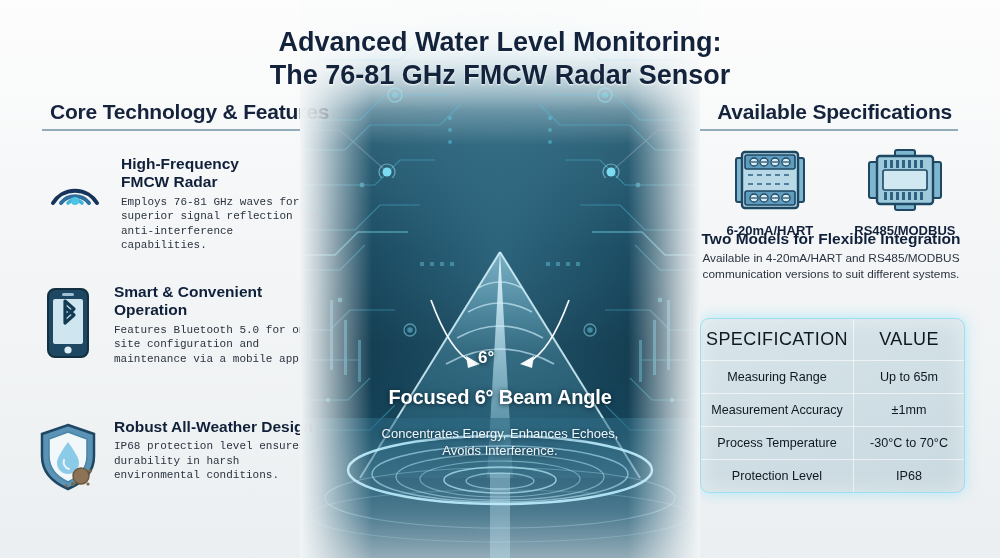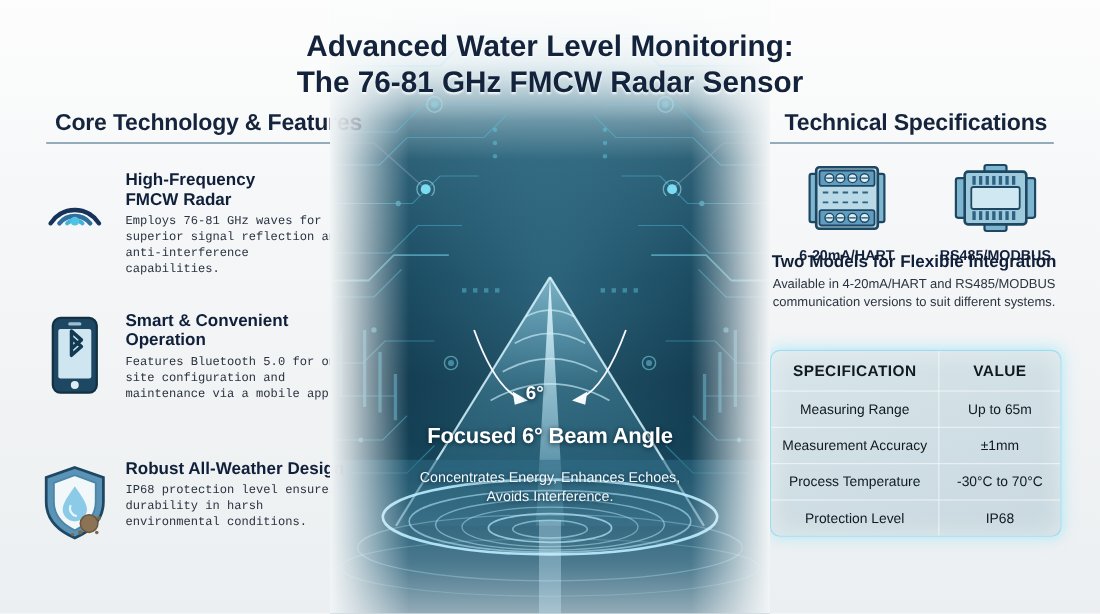--- a/index.html
+++ b/index.html
@@ -54,21 +54,21 @@
   .hdr-right { right:48px; top:100px; font-size:21px; }
   .rule { position:absolute; z-index:8; }
 
   
   .feature { position:absolute; display:flex; gap:14px; align-items:flex-start; }
   .f-icon { flex:0 0 auto; width:64px; display:flex; justify-content:center; padding-top:4px; }
   .f-txt { width:200px; }
   .f-title { font-size:15.5px; font-weight:bold; color:#10203a; line-height:1.18; margin-bottom:3px; }
   .f-desc { font-size:11px; color:#2a3340; line-height:1.32;font-family:Liberation Mono, monospace; }
 
-  .feat1 { left:36px; top:155px; }
+  .feat1 { left:43px; top:155px; }
   .feat2 { left:36px; top:283px; }
   .feat3 { left:36px; top:418px; }
   .feat3 .f-txt { width:215px; }
 
   
   .conn-wrap { position:absolute; top:148px; left:706px; width:270px; display:flex; justify-content:space-around; }
   .conn { text-align:center; }
   .conn-label { margin-top:7px; font-size:13px; font-weight:bold; color:#12203a; }
 
   .two-models { position:absolute; top:230px; left:676px; width:310px; text-align:center; }
@@ -82,21 +82,21 @@
     background:linear-gradient(160deg, rgba(214,228,233,0.93), rgba(196,214,221,0.90));
     box-shadow:0 0 14px rgba(120,220,250,0.55), inset 0 0 22px rgba(255,255,255,0.45);
     overflow:hidden;
   }
   .spec-table table { width:100%; border-collapse:collapse; }
   .spec-table th, .spec-table td {
     text-align:center; color:#101820; font-size:12.6px;
     padding:9px 4px; border-bottom:1px solid rgba(255,255,255,0.6);
     border-right:1px solid rgba(255,255,255,0.6);
   }
-  .spec-table th { font-size:14px; font-weight:bold; letter-spacing:0.4px; padding:10px 4px; }
+  .spec-table th { font-size:18px; font-weight:normal; letter-spacing:0.4px; padding:10px 4px; }
   .spec-table th:last-child, .spec-table td:last-child { border-right:none; }
   .spec-table tr:last-child td { border-bottom:none; }
   .spec-table th:first-child, .spec-table td:first-child { width:58%; }
 
   
   .beam-caption { position:absolute; left:345px; top:386px; width:310px; text-align:center; z-index:7; }
   .bc-title {
     font-size:20px; font-weight:bold; color:#ffffff; letter-spacing:-0.2px;
     text-shadow:0 1px 5px rgba(0,25,40,0.85);
   }
@@ -262,21 +262,21 @@
   <div class="panel-fade-l"></div>
   <div class="panel-fade-r"></div>
   <div class="panel-top-fade"></div>
 
   <div class="title">
     <span>Advanced Water Level Monitoring:</span>
     <span class="l2">The 76-81 GHz FMCW Radar Sensor</span>
   </div>
 
   <div class="hdr hdr-left">Core Technology &amp; Features</div>
-  <div class="hdr hdr-right">Technical Specifications</div>
+  <div class="hdr hdr-right">Available Specifications</div>
 
   <svg class="rule" style="left:40px; top:118px;" width="420" height="60">
     <path d="M2 12 H300 L345 52" stroke="#5c7f96" stroke-width="1.4" fill="none" opacity="0.85"></path>
     <circle cx="347" cy="54" r="4.5" fill="#7fe3f7" opacity="0.95"></circle>
     <circle cx="347" cy="54" r="8" fill="none" stroke="#9eeafc" stroke-width="1.2" opacity="0.55"></circle>
   </svg>
 
   <svg class="rule" style="left:540px; top:118px;" width="420" height="60">
     <path d="M418 12 H118 L73 52" stroke="#5c7f96" stroke-width="1.4" fill="none" opacity="0.85"></path>
     <circle cx="71" cy="54" r="4.5" fill="#7fe3f7" opacity="0.95"></circle>

